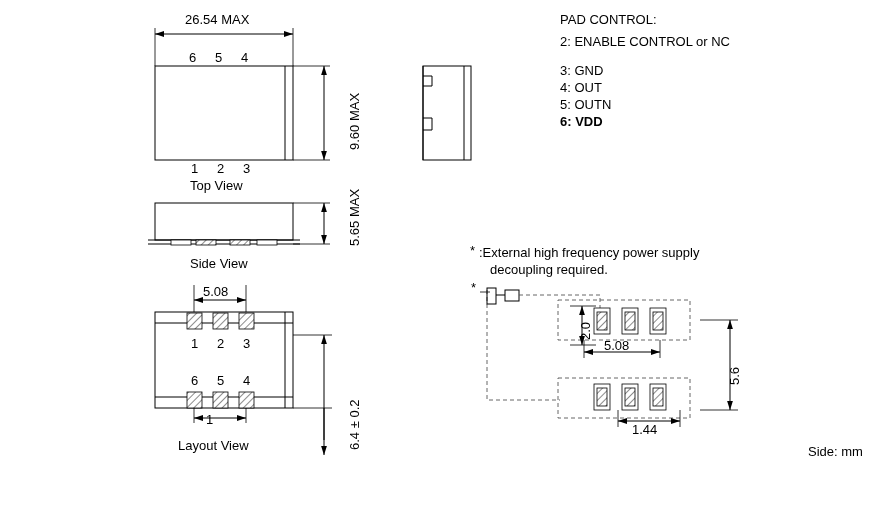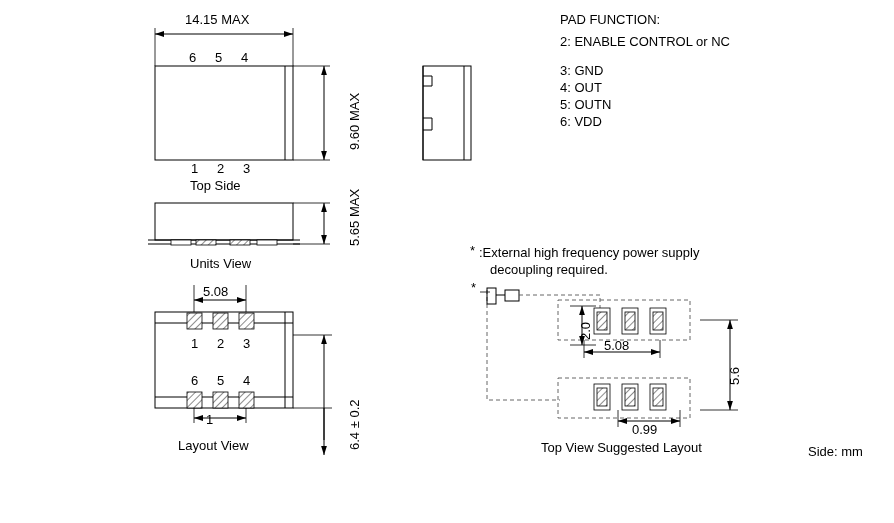--- a/index.html
+++ b/index.html
@@ -164,60 +164,59 @@
       <line class="ln" x1="730" y1="320" x2="730" y2="410" marker-start="url(#arrR)" marker-end="url(#arrL)"></line>
       <line class="ln-thin" x1="700" y1="320" x2="738" y2="320"></line>
       <line class="ln-thin" x1="700" y1="410" x2="738" y2="410"></line>
 
       <line class="ln" x1="618" y1="421" x2="680" y2="421" marker-start="url(#arrR)" marker-end="url(#arrL)"></line>
       <line class="ln-thin" x1="618" y1="410" x2="618" y2="427"></line>
       <line class="ln-thin" x1="680" y1="410" x2="680" y2="427"></line>
     </g>
   </svg>
 
-  <div class="txt" style="left:185px; top:12px;">14.15 MAX</div>
+  <div class="txt" style="left:185px; top:12px;">26.54 MAX</div>
   <div class="txt vert" style="left:347px; top:150px;">9.60 MAX</div>
 
   <div class="txt" style="left:189px; top:50px;">6</div>
   <div class="txt" style="left:215px; top:50px;">5</div>
   <div class="txt" style="left:241px; top:50px;">4</div>
 
   <div class="txt" style="left:191px; top:161px;">1</div>
   <div class="txt" style="left:217px; top:161px;">2</div>
   <div class="txt" style="left:243px; top:161px;">3</div>
 
-  <div class="cap" style="left:190px; top:178px;">Top Side</div>
+  <div class="cap" style="left:190px; top:178px;">Top View</div>
 
   <div class="txt vert" style="left:347px; top:246px;">5.65 MAX</div>
-  <div class="cap" style="left:190px; top:256px;">Units View</div>
+  <div class="cap" style="left:190px; top:256px;">Side View</div>
 
   <div class="txt" style="left:203px; top:284px;">5.08</div>
   <div class="txt" style="left:191px; top:336px;">1</div>
   <div class="txt" style="left:217px; top:336px;">2</div>
   <div class="txt" style="left:243px; top:336px;">3</div>
   <div class="txt" style="left:191px; top:373px;">6</div>
   <div class="txt" style="left:217px; top:373px;">5</div>
   <div class="txt" style="left:243px; top:373px;">4</div>
   <div class="txt" style="left:206px; top:412px;">1</div>
   <div class="txt vert" style="left:347px; top:450px;">6.4 ± 0.2</div>
   <div class="cap" style="left:178px; top:438px;">Layout View</div>
 
-  <div class="txt" style="left:560px; top:12px;">PAD FUNCTION:</div>
+  <div class="txt" style="left:560px; top:12px;">PAD CONTROL:</div>
   <div class="txt" style="left:560px; top:34px;">2: ENABLE CONTROL or NC</div>
   <div class="txt" style="left:560px; top:63px;text-align:center;">3: GND</div>
   <div class="txt" style="left:560px; top:80px;">4: OUT</div>
   <div class="txt" style="left:560px; top:97px;">5: OUTN</div>
-  <div class="txt" style="left:560px; top:114px;">6: VDD</div>
+  <div class="txt" style="left:560px; top:114px;font-weight:bold;">6: VDD</div>
 
   <div class="txt" style="left:470px; top:243px;">*</div>
   <div class="txt" style="left:479px; top:245px;">:External high frequency power supply</div>
   <div class="txt" style="left:490px; top:262px;">decoupling required.</div>
   <div class="txt" style="left:471px; top:280px;">*</div>
 
   <div class="txt vert" style="left:578px; top:340px;">2.0</div>
   <div class="txt" style="left:604px; top:338px;">5.08</div>
   <div class="txt vert" style="left:727px; top:385px;">5.6</div>
-  <div class="txt" style="left:632px; top:422px;">0.99</div>
-  <div class="cap" style="left:541px; top:440px;">Top View Suggested Layout</div>
+  <div class="txt" style="left:632px; top:422px;">1.44</div>
 
   <div class="txt" style="left:808px; top:444px;">Side: mm</div>
 
 </div>
 
 </body></html>

